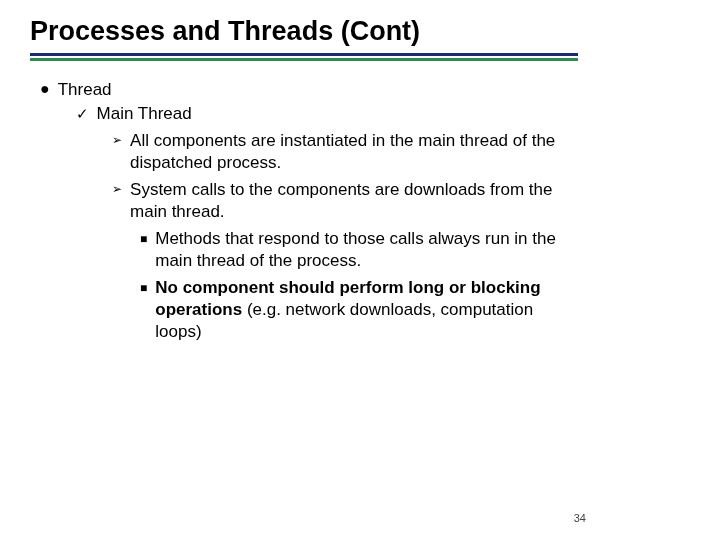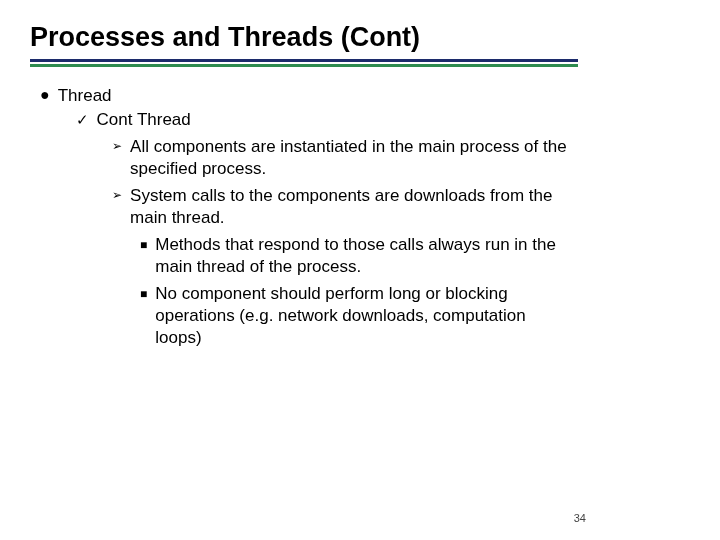--- a/index.html
+++ b/index.html
@@ -9,21 +9,21 @@
     height: 540px;
     background: #ffffff;
     font-family: "Comic Sans MS", "Comic Sans", cursive, sans-serif;
     overflow: hidden;
   }
   .slide {
     width: 608px;
     height: 540px;
     position: relative;
     box-sizing: border-box;
-    padding: 22px 30px 0 30px;
+    padding: 16px 30px 0 30px;
   }
   .title {
     font-family: Arial, Helvetica, sans-serif;
     font-size: 27px;
     font-weight: bold;
     color: #000000;
     margin: 0 0 6px 0;
   }
   .rule {
     height: 0;
@@ -54,21 +54,21 @@
   .bullet {
     flex: 0 0 auto;
     margin-right: 8px;
     display: inline-block;
   }
   .b-dot { font-size: 16px; line-height: 1.3; }
   .b-check { font-size: 15px; line-height: 1.3; position: relative; top: 1px; }
   .b-tri { font-size: 12px; line-height: 1.6; position: relative; top: 1px; }
   .b-sq { font-size: 12px; line-height: 1.7; position: relative; top: 1px; }
   .txt { flex: 1 1 auto; }
-  .bold-seg { font-weight: normal; text-align: center; }
+  .bold-seg { font-weight: bold; text-align: center; }
   .pagenum {
     position: absolute;
     bottom: 16px;
     right: 22px;
     font-family: Arial, Helvetica, sans-serif;
     font-size: 11px;
     color: #444;
   }
 </style>
 </head>
@@ -82,26 +82,26 @@
 
   <div class="content">
 
     <div class="row lvl1">
       <span class="bullet b-dot">●</span>
       <span class="txt">Thread</span>
     </div>
 
     <div class="row lvl2">
       <span class="bullet b-check">✓</span>
-      <span class="txt">Cont Thread</span>
+      <span class="txt">Main Thread</span>
     </div>
 
     <div class="row lvl3">
       <span class="bullet b-tri">➢</span>
-      <span class="txt">All components are instantiated in the main process of the specified process.</span>
+      <span class="txt">All components are instantiated in the main thread of the dispatched process.</span>
     </div>
 
     <div class="row lvl3">
       <span class="bullet b-tri">➢</span>
       <span class="txt">System calls to the components are downloads from the main thread.</span>
     </div>
 
     <div class="row lvl4">
       <span class="bullet b-sq">■</span>
       <span class="txt">Methods that respond to those calls always run in the main thread of the process.</span>

